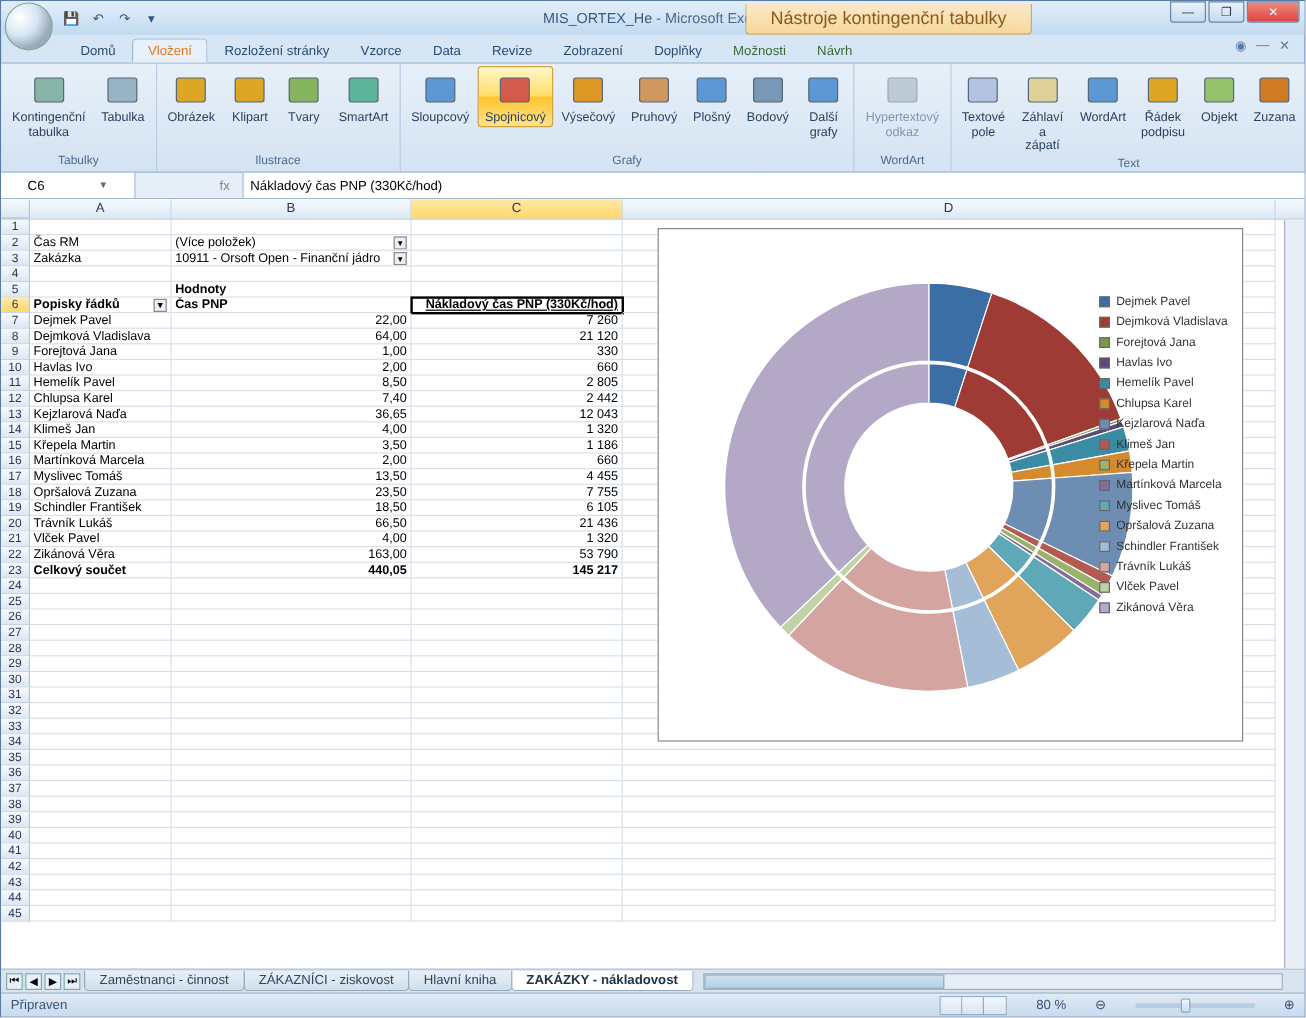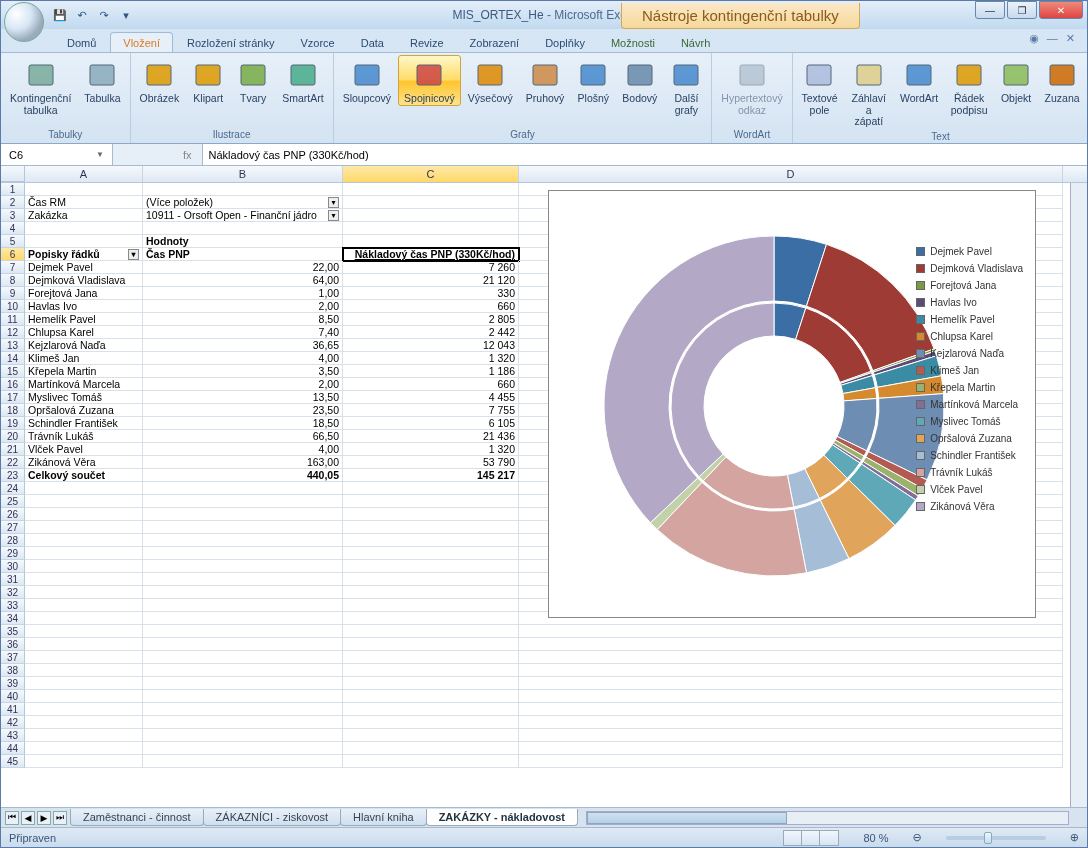--- a/index.html
+++ b/index.html
@@ -23,21 +23,21 @@
 .ribbon-body { height:92px; background:linear-gradient(#e7f0f9,#d4e3f2); border-top:1px solid #a1bbd7; border-bottom:1px solid #8aa8c8; display:flex; }
 .rgroup { border-right:1px solid #b8cde2; display:flex; flex-direction:column; padding:2px 3px 0; }
 .rgroup-items { flex:1; display:flex; align-items:flex-start; gap:1px; }
 .rgroup-label { font-size:10px; text-align:center; color:#4b6a8e; padding:2px 0 3px; }
 .rbtn { display:flex; flex-direction:column; align-items:center; justify-content:flex-start; padding:3px 5px 0; border:1px solid transparent; border-radius:3px; cursor:pointer; min-width:42px; }
 .rbtn.highlight { background:linear-gradient(#fff7c8,#ffdd6a 48%,#ffc52f 52%,#ffe28a); border:1px solid #d4a23c; }
 .rbtn .ico { width:32px; height:32px; margin-bottom:2px; display:flex; align-items:center; justify-content:center; }
 .rbtn .lbl { font-size:10.5px; color:#2a4262; text-align:center; line-height:1.1; white-space:pre-line; }
 .rbtn.disabled { opacity:.5; }
 .formula-bar { height:22px; background:#e6eef7; border-bottom:1px solid #a5b9cf; display:flex; align-items:center; font-size:11px; }
-.name-box { width:112px; height:100%; background:#fff; border-right:1px solid #a5b9cf; display:flex; align-items:center; padding:0 8px; justify-content:space-between;text-align:right; }
+.name-box { width:112px; height:100%; background:#fff; border-right:1px solid #a5b9cf; display:flex; align-items:center; padding:0 22px; justify-content:space-between;text-align:right; }
 .fx-label { padding:0 10px; color:#888; }
 .fx-input { flex:1; background:#fff; height:100%; border-left:1px solid #a5b9cf; padding:0 6px; display:flex; align-items:center; }
 .sheet-area { flex:1; position:relative; background:#fff; overflow:hidden; }
 .grid { position:absolute; inset:0; }
 .col-headers { display:flex; position:sticky; top:0; height:17px; background:linear-gradient(#f5f9fd,#dde8f3); border-bottom:1px solid #b4c6da; font-size:11px; color:#335; }
 .row-hdr, .col-hdr { border-right:1px solid #c6d4e3; display:flex; align-items:center; justify-content:center; }
 .corner { width:24px; background:linear-gradient(#f5f9fd,#dde8f3); border-right:1px solid #b4c6da; border-bottom:1px solid #b4c6da; }
 .col-hdr { background:linear-gradient(#f5f9fd,#dde8f3); font-size:11px; }
 .col-hdr.sel { background:linear-gradient(#ffe9a8,#ffd86a); }
 .rows { }

